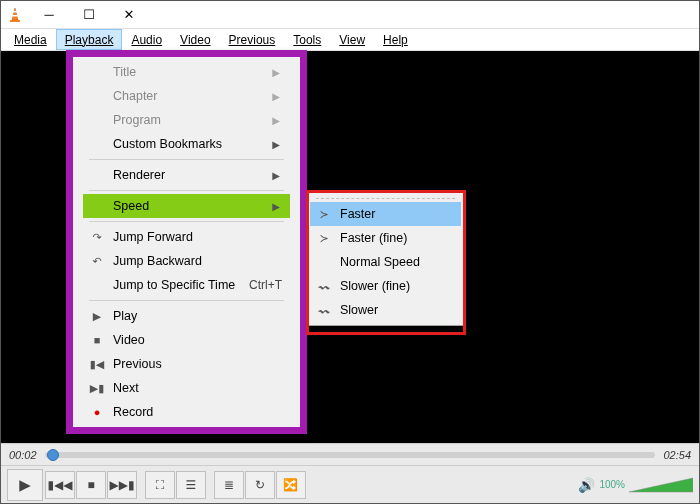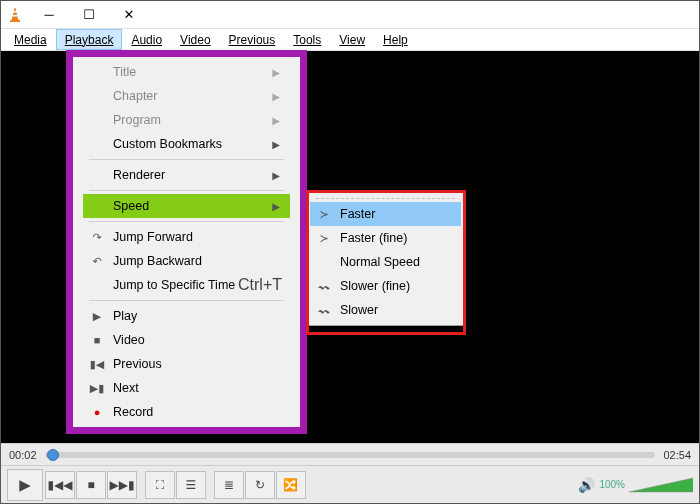--- a/index.html
+++ b/index.html
@@ -18,32 +18,32 @@
   
   .video-area { flex: 1; background: #000; position: relative; }
   
   .dropdown { position: absolute; top: 50px; left: 66px; width: 241px; background: #f0f0f0; border: 7px solid #a21caf; box-shadow: 3px 3px 6px rgba(0,0,0,0.3); font-size: 12.5px; padding: 3px 10px; z-index: 10; }
   .dd-item { height: 24px; display: flex; align-items: center; padding: 0 8px 0 30px; position: relative; cursor: default; }
   .dd-item.disabled { color: #888; }
   .dd-item.highlight { background: #84cc16; }
   .dd-item .arrow { position: absolute; right: 10px; font-size: 10px; color: #555; }
   .dd-item.disabled .arrow { color: #aaa; }
   .dd-item .icon { position: absolute; left: 6px; width: 16px; text-align: center; font-size: 11px; color: #555; }
-  .dd-item .shortcut { margin-left: auto; color: #444; font-size: 16px; }
+  .dd-item .shortcut { margin-left: auto; color: #444; font-size: 12px; }
   .dd-sep { height: 1px; background: #d0d0d0; margin: 3px 6px; }
   
   .submenu { position: absolute; top: 191px; left: 307px; width: 157px; background: #f0f0f0; border: 1px solid #a0a0a0; box-shadow: 3px 3px 6px rgba(0,0,0,0.3); font-size: 12.5px; padding: 3px 2px; z-index: 12; }
   .submenu .dd-sep { border-top: 1px dashed #c0c0c0; background: none; height: 0; }
   .sm-item { height: 24px; display: flex; align-items: center; padding: 0 8px 0 30px; position: relative; cursor: default; }
   .sm-item.highlight { background: #90c8f6; }
   .sm-item .icon { position: absolute; left: 6px; width: 16px; text-align: center; font-size: 11px; color: #555; }
   
   .highlight-box { position: absolute; top: 190px; left: 306px; width: 160px; height: 145px; border: 3px solid #e02020; z-index: 15; pointer-events: none; }
   
-  .timebar { height: 22px; background: #eaeaea; display: flex; align-items: center; padding: 0 8px; border-top: 1px solid #ccc; }
+  .timebar { height: 22px; background: #eaeaea; display: flex; align-items: center; padding: 0 8px; border-top: 1px solid #ccc; font-style: italic; }
   .time-txt { font-size: 11px; color: #333; }
   .seek { flex: 1; height: 6px; background: #d0d0d0; margin: 0 8px; border-radius: 3px; position: relative; }
   .seek-handle { position: absolute; left: 2px; top: -3px; width: 12px; height: 12px; background: #4a90d9; border-radius: 50%; border: 1px solid #3070b0; }
   
   .controls { height: 38px; background: #eaeaea; display: flex; align-items: center; padding: 0 6px; gap: 2px; border-top: 1px solid #ccc; }
   .cbtn { width: 30px; height: 28px; border: 1px solid #c0c0c0; background: #f0f0f0; display: flex; align-items: center; justify-content: center; font-size: 12px; color: #444; cursor: default; }
   .cbtn.play { width: 36px; height: 32px; font-size: 15px; }
   .cgroup { display: flex; gap: 1px; margin-right: 6px; }
   .spacer { flex: 1; }
   .vol-wrap { display: flex; align-items: center; gap: 4px; }

